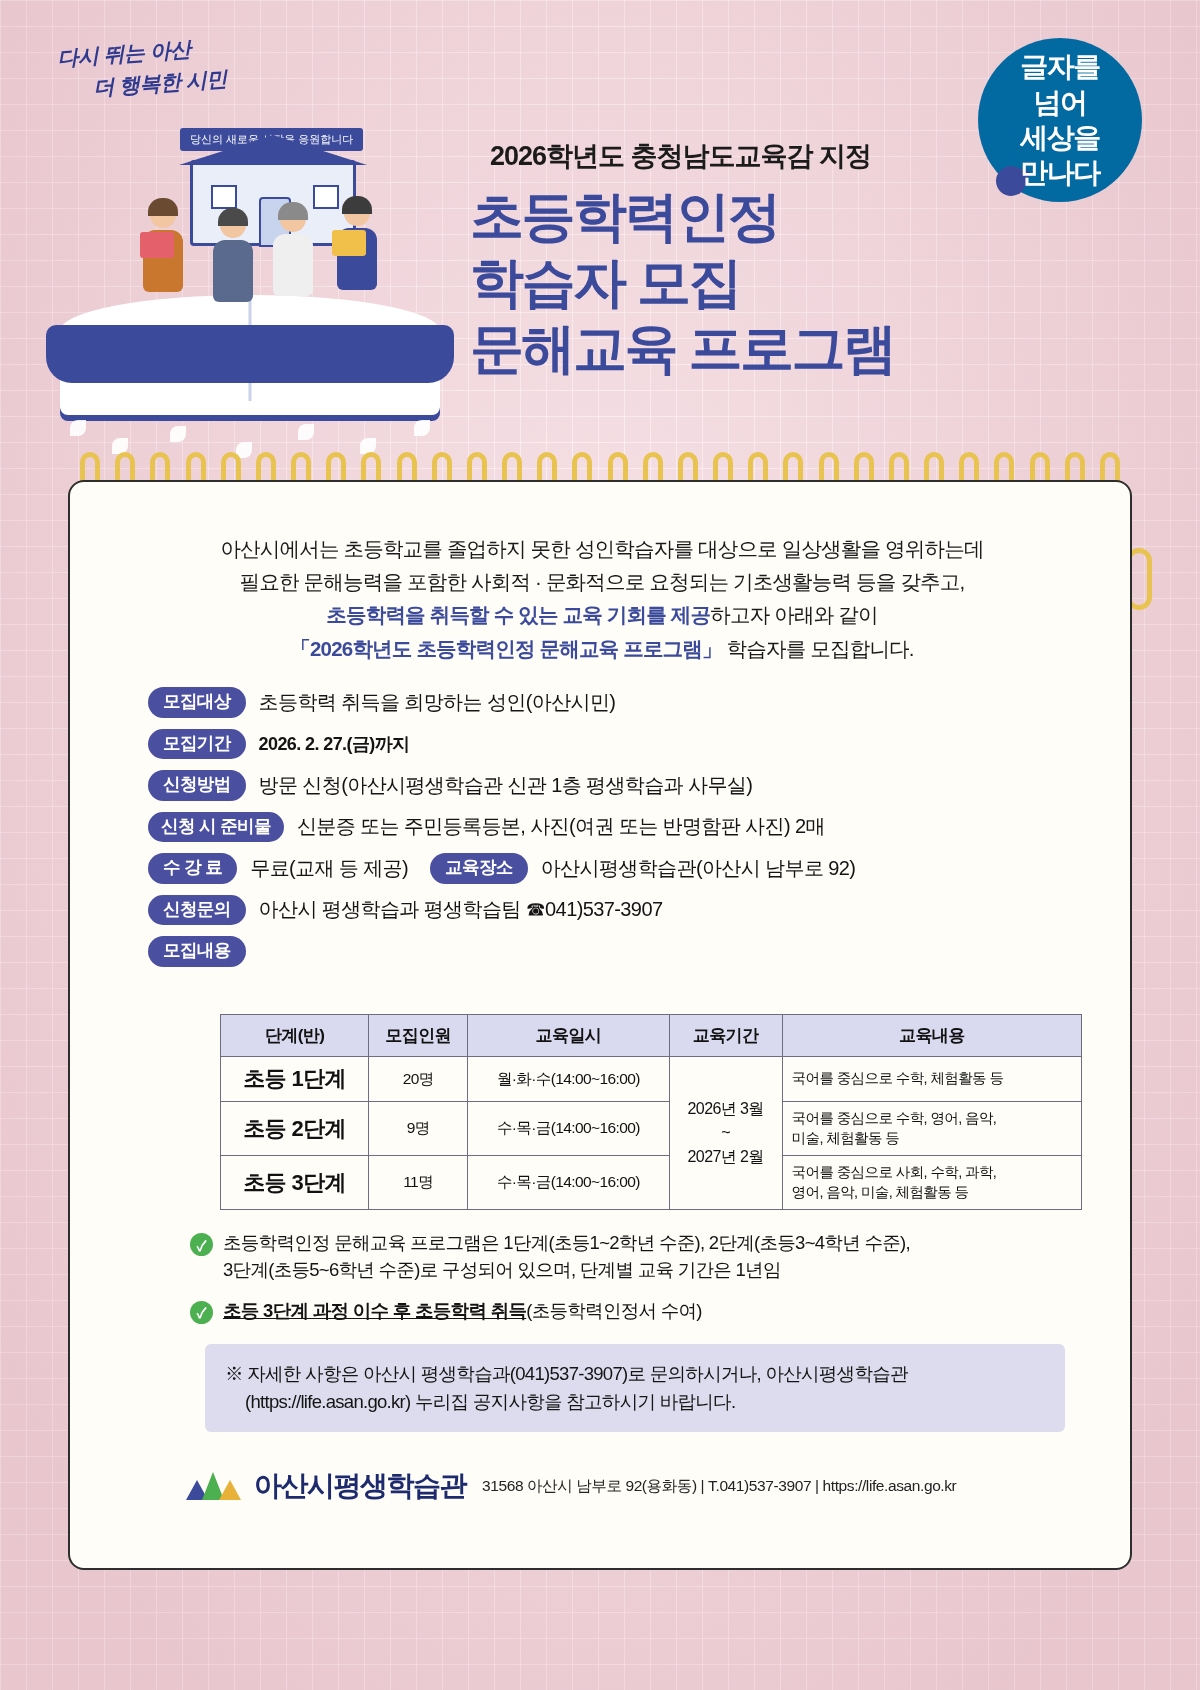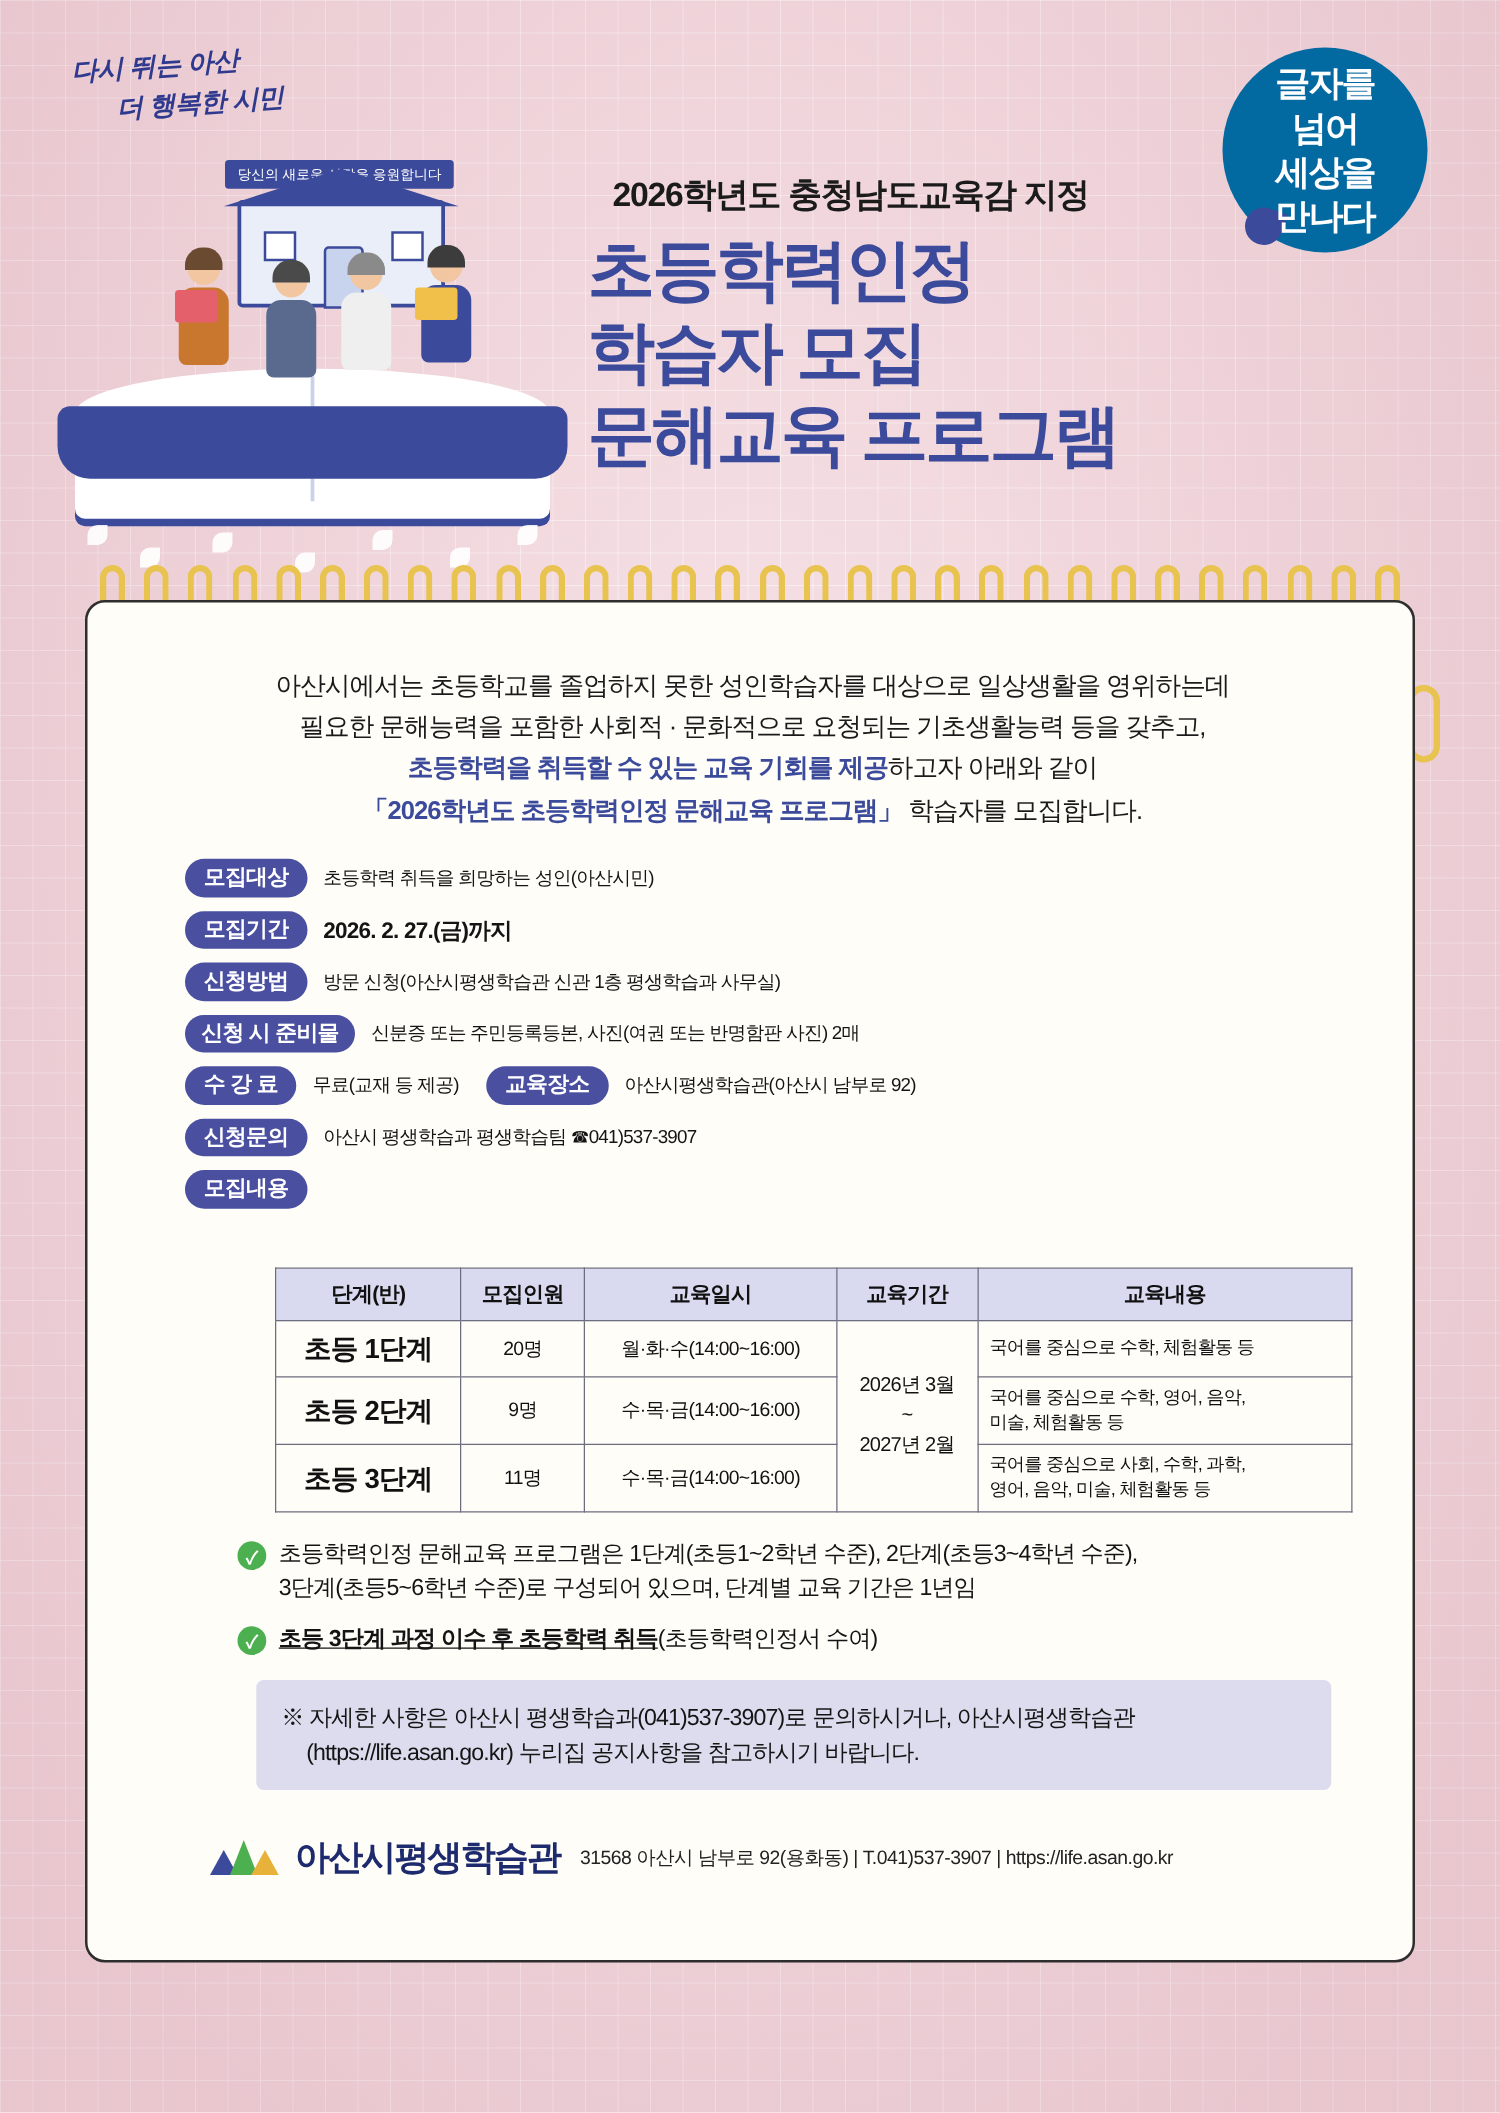--- a/index.html
+++ b/index.html
@@ -247,21 +247,21 @@
     font-size: 17.5px;
     font-weight: bold;
     border-radius: 16px;
     padding: 6px 15px 7px;
     white-space: nowrap;
     letter-spacing: -0.6px;
     line-height: 1;
   }
   .pill.wide { padding: 6px 13px 7px; }
   .rowtext {
-    font-size: 15px;
+    font-size: 20px;
     color: #141414;
     margin-left: 13px;
     letter-spacing: -0.6px;
     white-space: nowrap;
   }
   .rowtext.bold { font-weight: bold; font-size: 18px; }
   .pill.inline2 { margin-left: 22px; }
 
   
   .tbl {
@@ -335,21 +335,21 @@
     padding: 16px 20px;
     box-sizing: border-box;
     font-size: 18.5px;
     line-height: 1.5;
     color: #141414;
     letter-spacing: -0.7px;
   }
 
   .footer {
     position: absolute;
-    left: 98px;
+    left: 116px;
     top: 985px;
     width: 900px;
     display: flex;
     align-items: center;
   }
   .logo-mark {
     width: 58px; height: 36px;
     position: relative;
     margin-right: 10px;
   }

